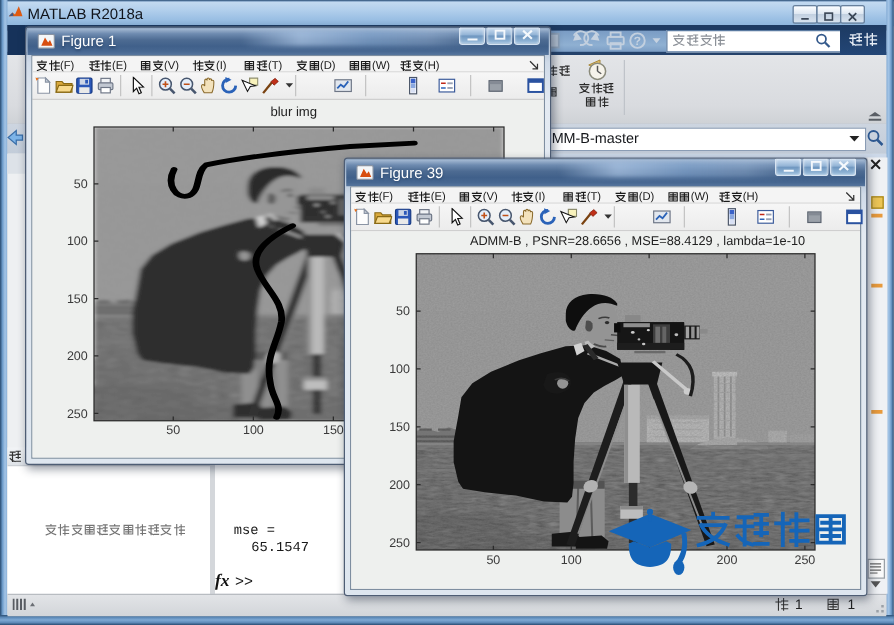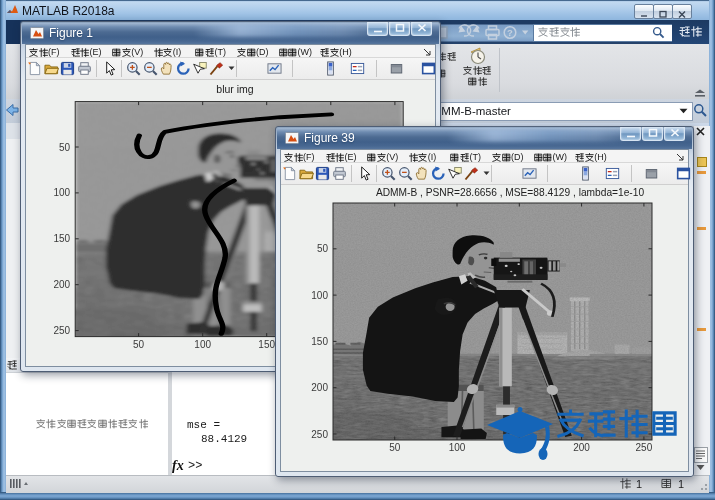--- a/index.html
+++ b/index.html
@@ -388,21 +388,21 @@
     </svg>
     <svg class="abs" style="left:128.3px;top:419.0px" width="9.5" height="9.5" viewBox="0 0 12 12">
       <use href="#ga" style="stroke:#747474;stroke-width:1.14;opacity:1.0"></use>
     </svg>
     <svg class="abs" style="left:138.6px;top:419.0px" width="9.5" height="9.5" viewBox="0 0 12 12">
       <use href="#gb" style="stroke:#747474;stroke-width:1.14;opacity:1.0"></use>
     </svg>
 <div class="abs" style="left:168px;top:372px;width:4px;height:103px;background:#d4d7db"></div>
 <div class="abs" style="left:172px;top:372px;width:260px;height:103px;background:#fff"></div>
 <div class="abs" style="left:187px;top:419px;font-family:'Liberation Mono',monospace;font-size:11px;color:#1a1a1a">mse =</div>
-<div class="abs" style="left:201px;top:433px;font-family:'Liberation Mono',monospace;font-size:11px;color:#1a1a1a">88.4129</div>
+<div class="abs" style="left:201px;top:433px;font-family:'Liberation Mono',monospace;font-size:11px;color:#1a1a1a">65.1547</div>
 <div class="abs" style="left:172px;top:458px;font-family:'Liberation Serif',serif;font-style:italic;font-weight:bold;font-size:14px;color:#111">fx</div>
 <div class="abs" style="left:188px;top:459px;font-family:'Liberation Mono',monospace;font-size:12px;color:#1a1a1a">&gt;&gt;</div>
 <div class="abs" style="left:6px;top:475px;width:703px;height:17px;background:linear-gradient(180deg,#e2e4e7,#d2d5d9);border-top:1px solid #b8bcc1"></div>
 <svg class="abs" style="left:10px;top:478px" width="28" height="11" viewBox="0 0 28 11">
       <g fill="#585c62">
         <rect x="0" y="1" width="1.6" height="9"></rect>
         <rect x="3" y="1" width="1.6" height="9"></rect>
         <rect x="6" y="1" width="1.6" height="9"></rect>
         <rect x="9" y="1" width="1.6" height="9"></rect>
         <path d="M14,7 l4,0 -2,-3 z" fill="#6a6e74"></path>

